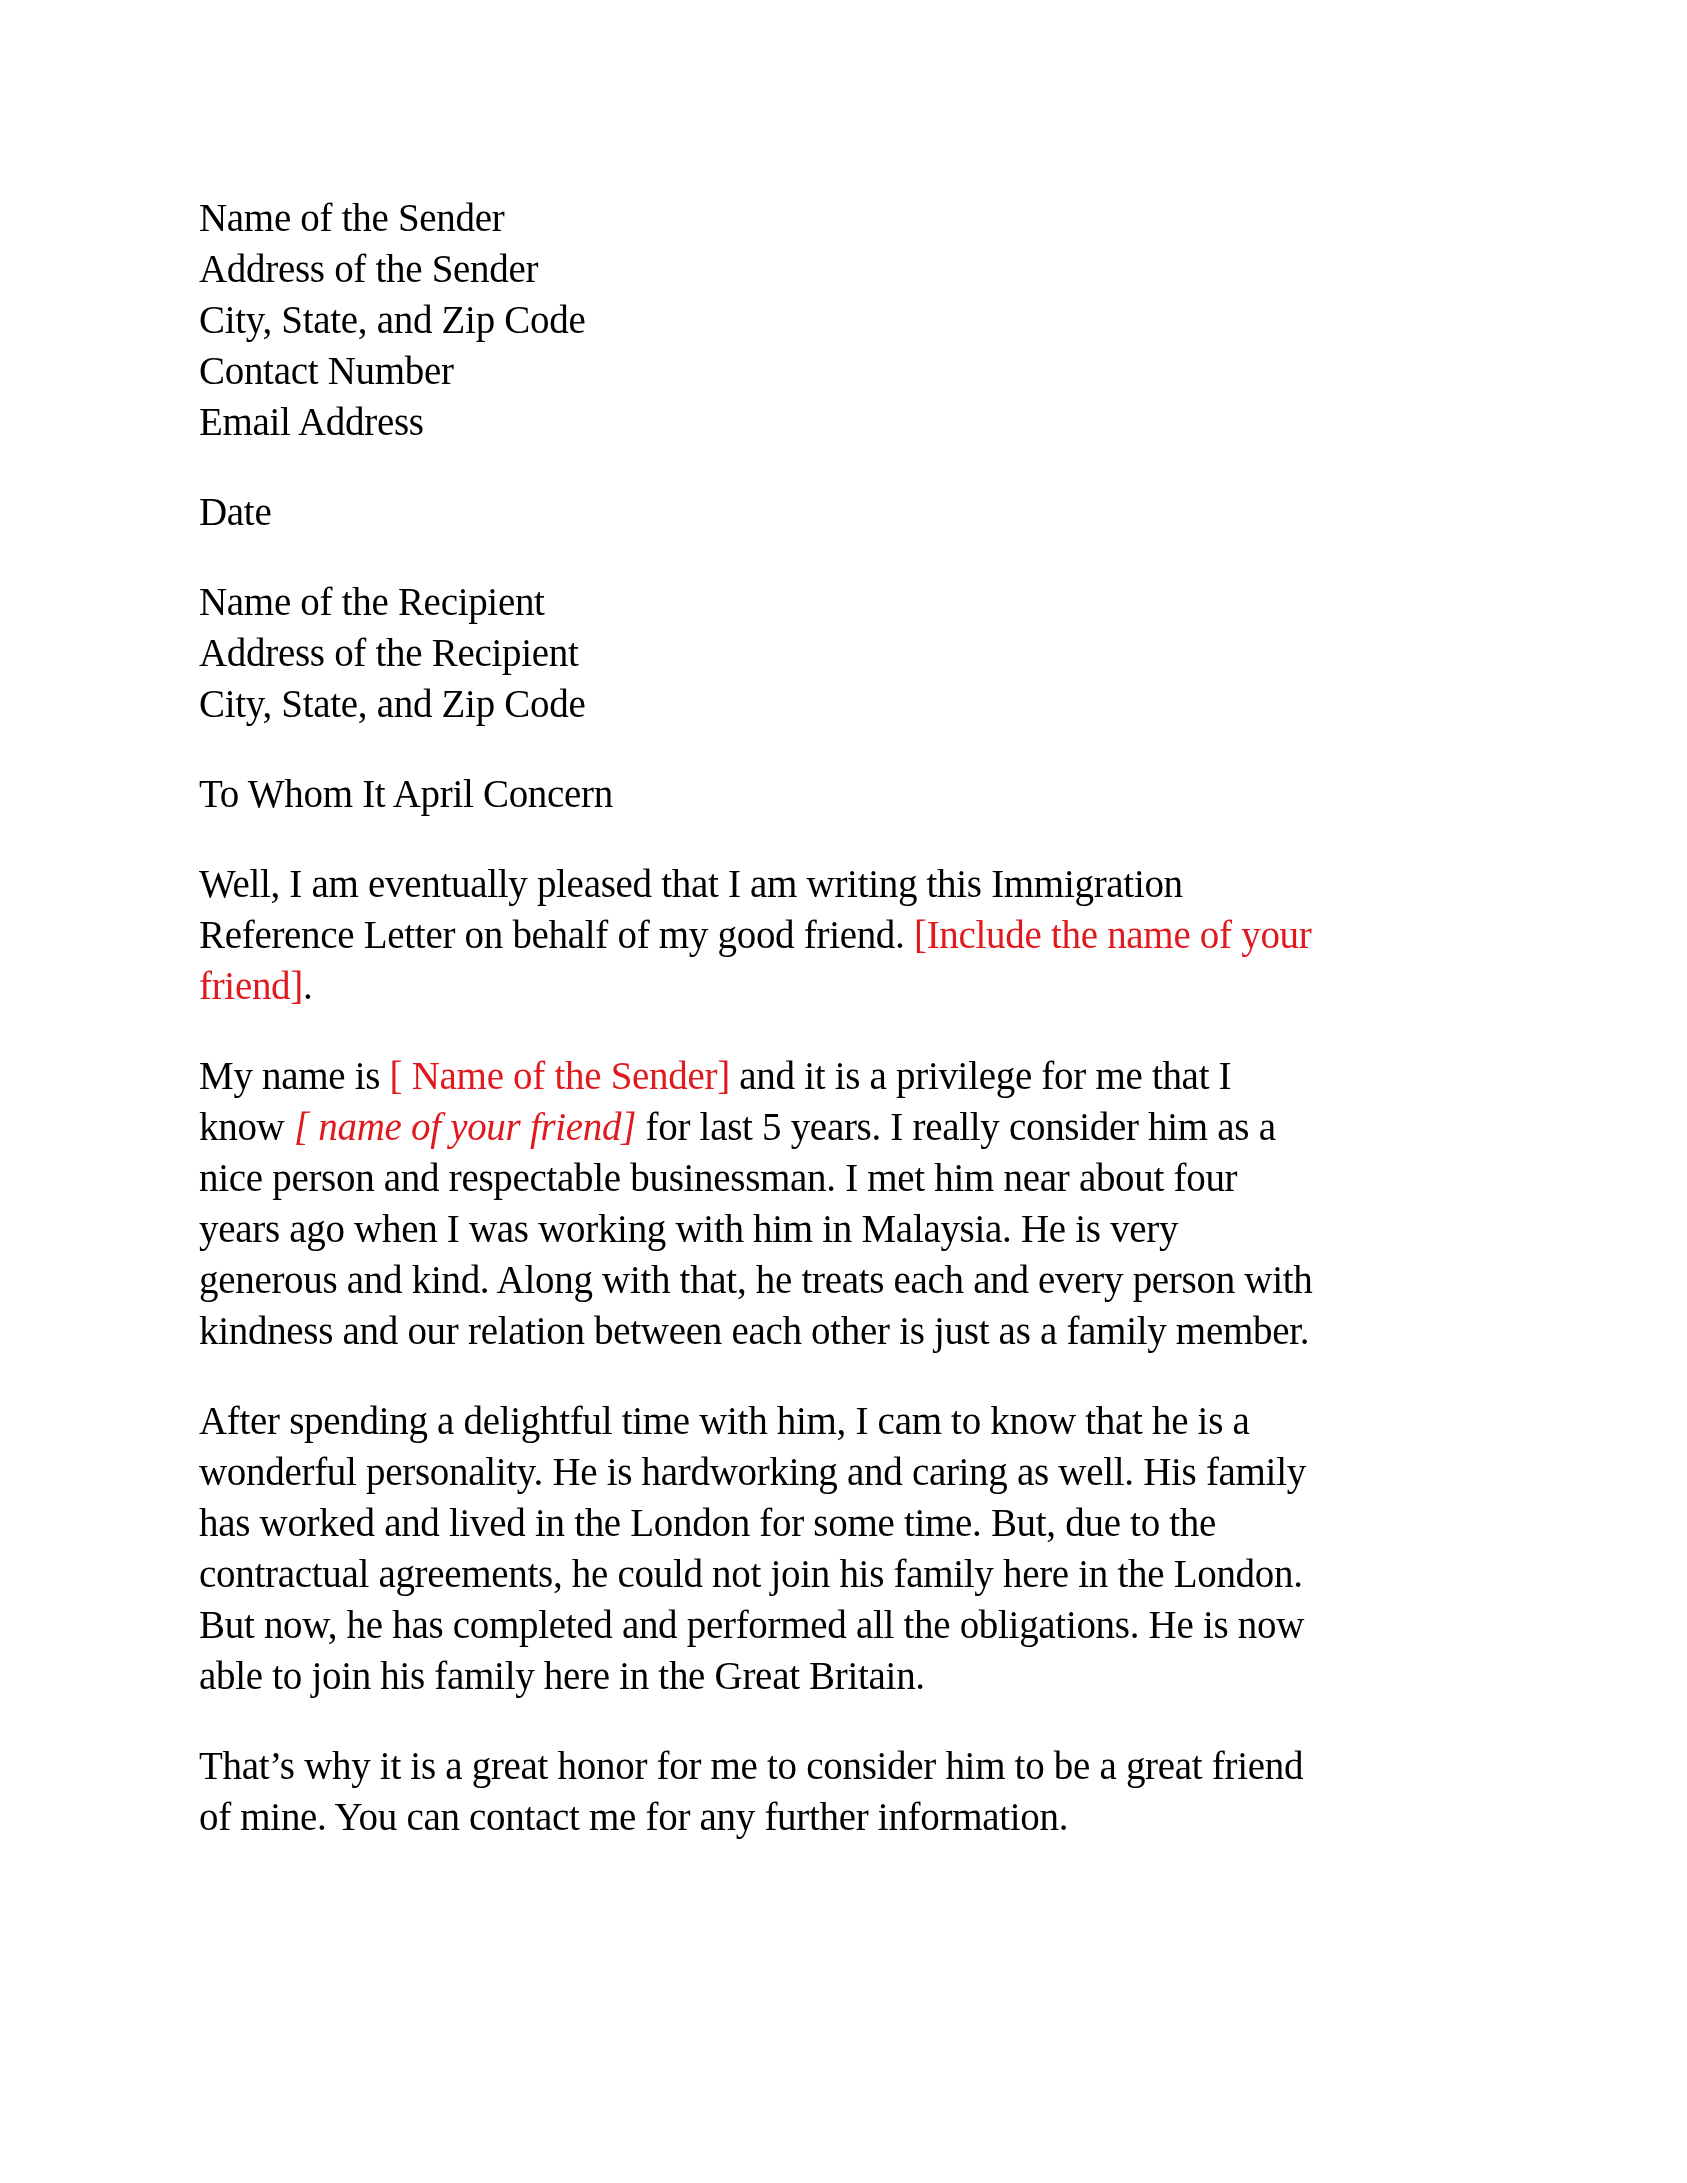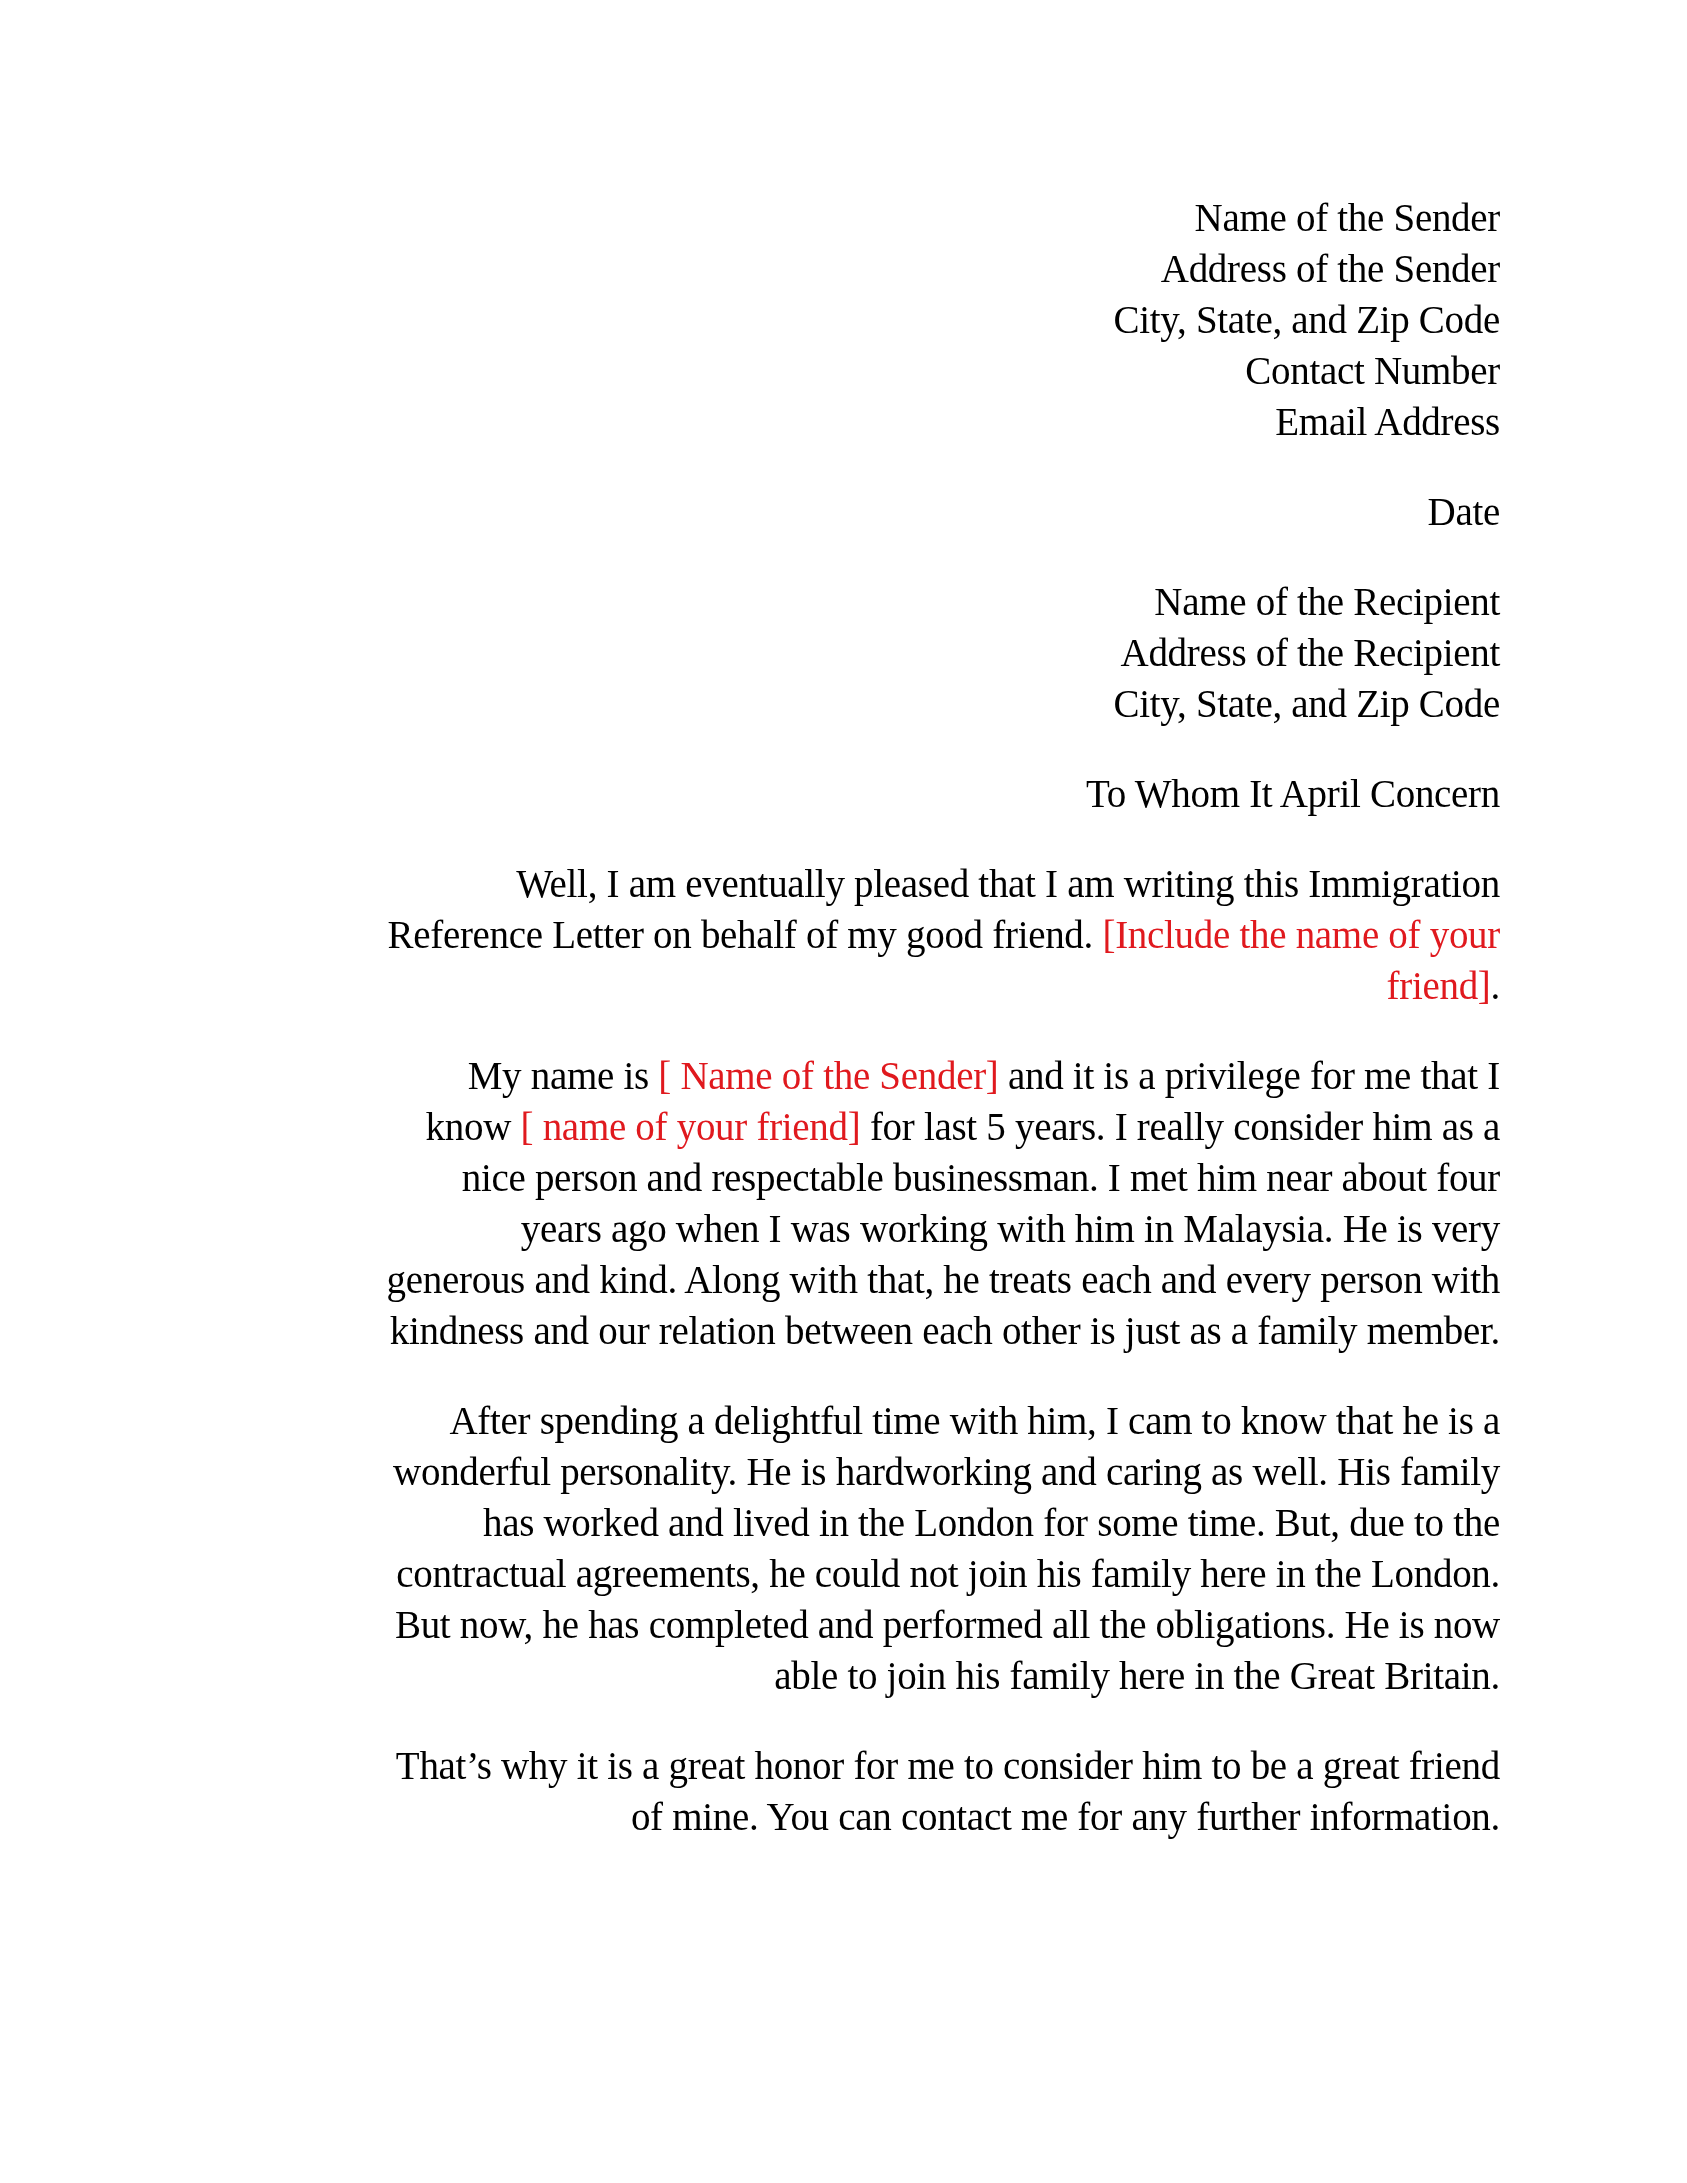--- a/index.html
+++ b/index.html
@@ -28,21 +28,21 @@
   }
   .block { margin-bottom: 39px; }
   .block:last-child { margin-bottom: 3px; }
   .line { white-space: pre; }
   .seg-red {  }
 </style>
 </head>
 <body>
 
 <div class="page">
-  <div class="letter-body" style="color: rgb(0, 0, 0); text-align: right;">
+  <div class="letter-body" style="color: rgb(0, 0, 0);">
       <div class="block">
         <div class="line"><span class="seg-black">Name of the Sender</span></div>
         <div class="line"><span class="seg-black">Address of the Sender</span></div>
         <div class="line"><span class="seg-black">City, State, and Zip Code</span></div>
         <div class="line"><span class="seg-black">Contact Number</span></div>
         <div class="line"><span class="seg-black">Email Address</span></div>
       </div>
       <div class="block">
         <div class="line"><span class="seg-black">Date</span></div>
       </div>
@@ -54,21 +54,21 @@
       <div class="block">
         <div class="line"><span class="seg-black">To Whom It April Concern</span></div>
       </div>
       <div class="block">
         <div class="line"><span class="seg-black">Well, I am eventually pleased that I am writing this Immigration</span></div>
         <div class="line"><span class="seg-black">Reference Letter on behalf of my good friend. </span><span class="seg-red" style="color: rgb(224, 25, 30);">[Include the name of your</span></div>
         <div class="line"><span class="seg-red" style="color: rgb(224, 25, 30);">friend]</span><span class="seg-black">.</span></div>
       </div>
       <div class="block">
         <div class="line"><span class="seg-black">My name is </span><span class="seg-red" style="color: rgb(224, 25, 30); margin-top: 28px;">[ Name of the Sender]</span><span class="seg-black"> and it is a privilege for me that I</span></div>
-        <div class="line"><span class="seg-black">know </span><span class="seg-red" style="color: rgb(224, 25, 30);">[ name of your friend]</span><span class="seg-black"> for last 5 years. I really consider him as a</span></div>
+        <div class="line"><span class="seg-black">know </span><span class="seg-red" style="color: rgb(224, 25, 30); font-style: italic;">[ name of your friend]</span><span class="seg-black"> for last 5 years. I really consider him as a</span></div>
         <div class="line"><span class="seg-black">nice person and respectable businessman. I met him near about four</span></div>
         <div class="line"><span class="seg-black">years ago when I was working with him in Malaysia. He is very</span></div>
         <div class="line"><span class="seg-black">generous and kind. Along with that, he treats each and every person with</span></div>
         <div class="line"><span class="seg-black">kindness and our relation between each other is just as a family member.</span></div>
       </div>
       <div class="block">
         <div class="line"><span class="seg-black">After spending a delightful time with him, I cam to know that he is a</span></div>
         <div class="line"><span class="seg-black">wonderful personality. He is hardworking and caring as well. His family</span></div>
         <div class="line"><span class="seg-black">has worked and lived in the London for some time. But, due to the</span></div>
         <div class="line"><span class="seg-black">contractual agreements, he could not join his family here in the London.</span></div>

